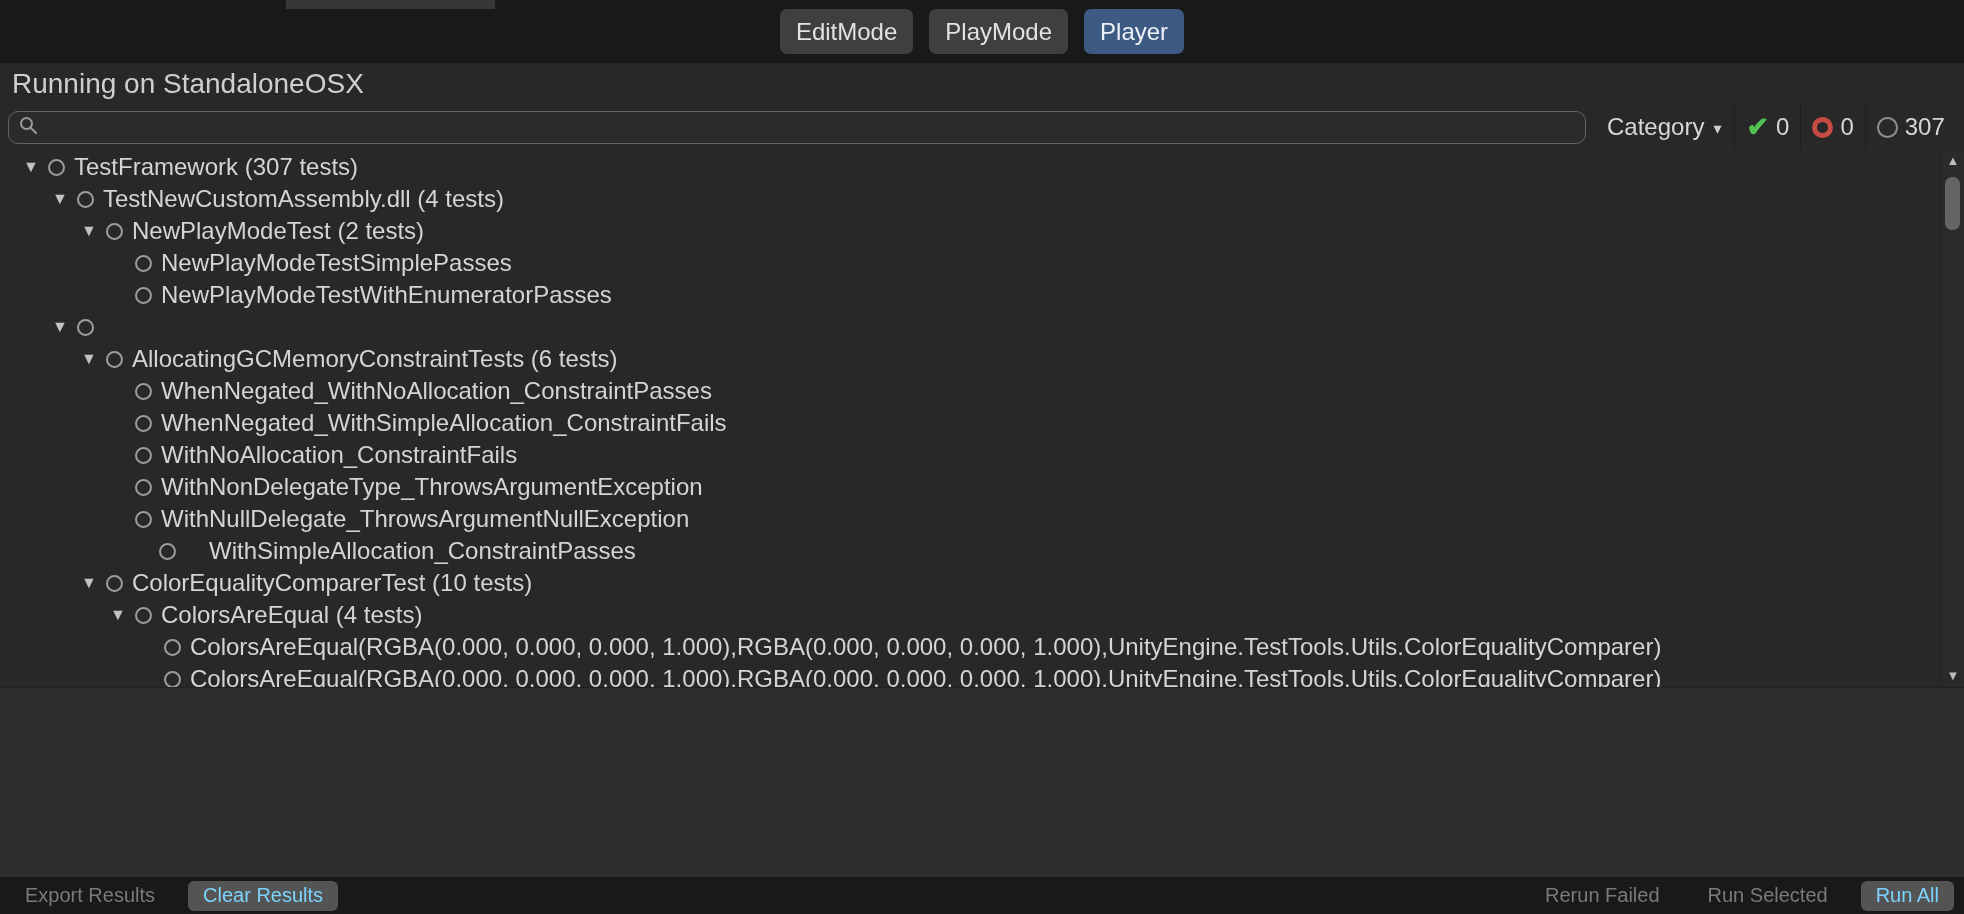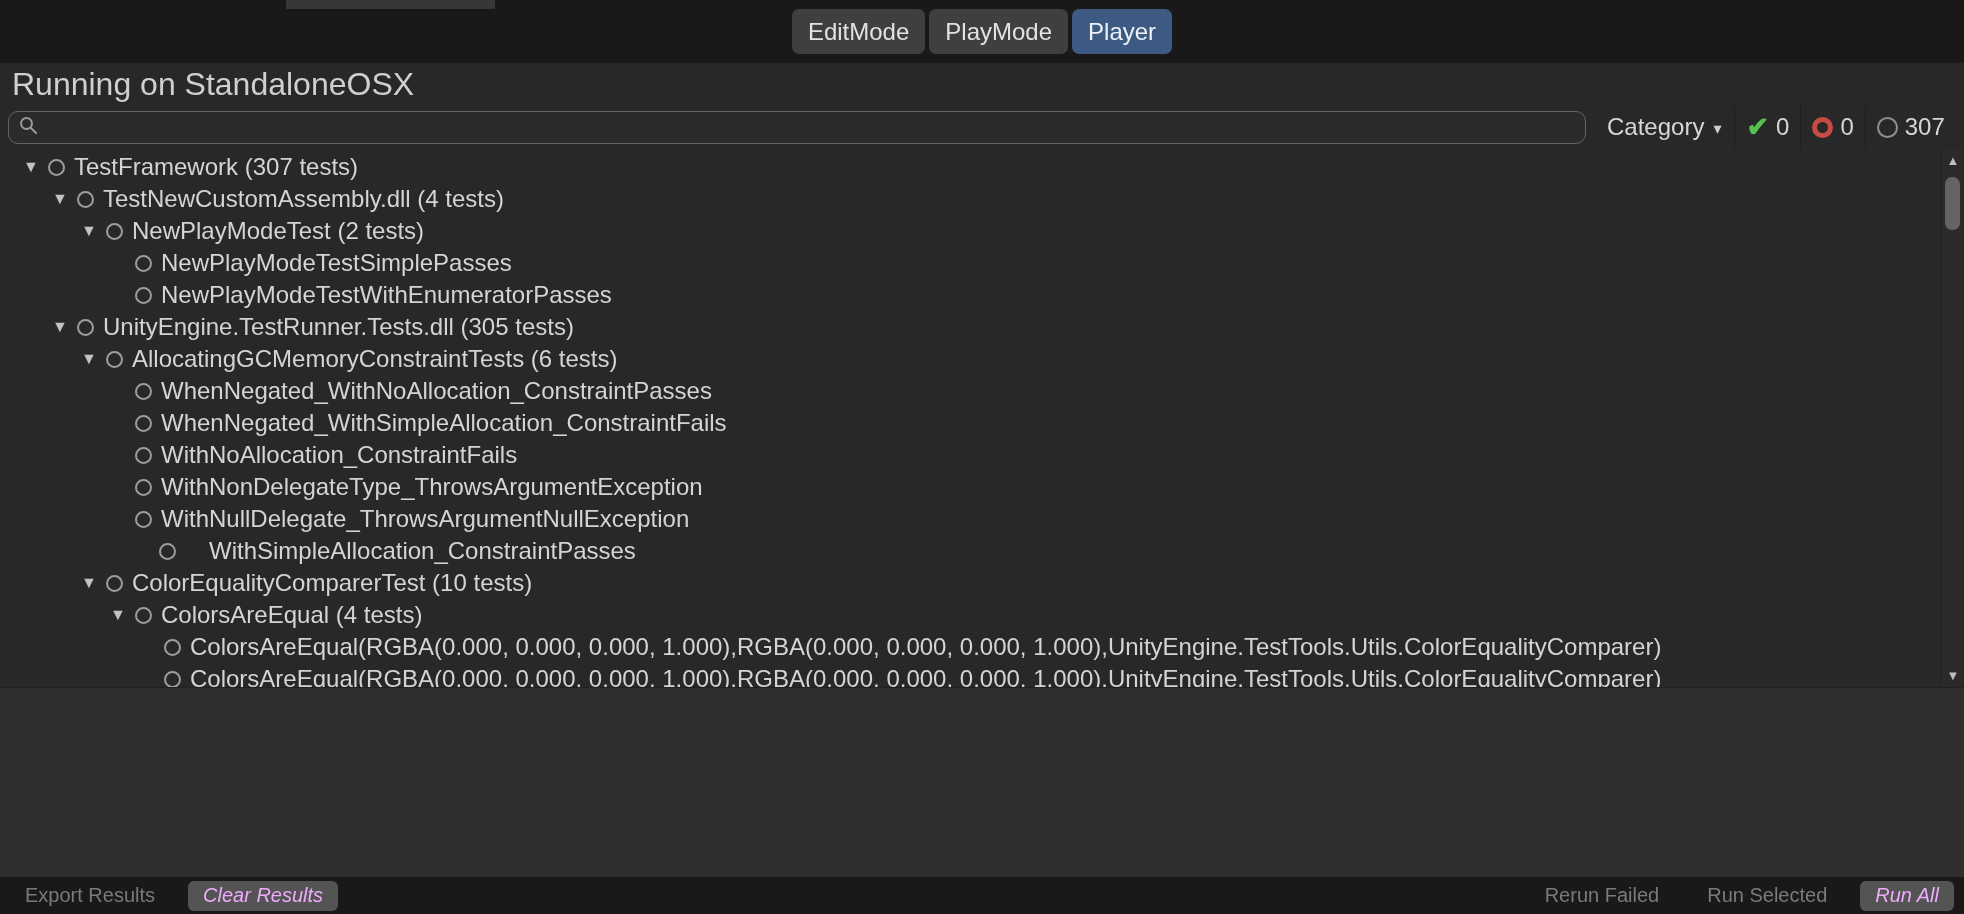--- a/index.html
+++ b/index.html
@@ -7,26 +7,26 @@
   body {
     background:#282828;
     font-family:"Liberation Sans", sans-serif;
     color:#d2d2d2;
     overflow:hidden;
   }
 
   
   .toolbar-top { position:relative; height:63px; background:#191919; display:flex; align-items:center; justify-content:center; }
   .tab-remnant { position:absolute; left:286px; top:0; width:209px; height:9px; background:#373737; }
-  .mode-tabs { display:flex; gap:4px;text-align:center; }
+  .mode-tabs { display:flex; gap:16px;text-align:center; }
   .mode-tab { height:45px; padding:0 16px; display:flex; align-items:center; background:#3f3f3f; color:#e2e2e2; font-size:24px; border-radius:7px; cursor:default; }
   .mode-tab.selected { background:var(--selected-tab); color:#eef2f8; }
 
   
-  .running-row { height:42px; display:flex; align-items:center; padding:0 12px; font-size:32px; color:#cfcfcf; }
+  .running-row { height:42px; display:flex; align-items:center; padding:0 12px; font-size:28px; color:#cfcfcf; }
 
   
   .filter-row { height:44px; display:flex; align-items:stretch; padding-left:8px; }
   .search-field { width:1578px; align-self:center; height:33px; border:1px solid #646464; border-radius:10px; background:#2b2b2b; display:flex; align-items:center; padding:0 9px; }
   .search-field input { flex:1; background:transparent; border:none; outline:none; color:#e0e0e0; font-size:22px; font-family:inherit; margin-left:7px; }
   .category-dd { display:flex; align-items:center; padding:0 13px; margin-left:8px; font-size:24px; color:#d6d6d6; gap:9px; }
   .dd-arrow { font-size:16px; color:#cfcfcf; padding-top:3px; }
   .counter { display:flex; align-items:center; gap:7px; padding:0 11px; font-size:24px; color:#d6d6d6; border-left:1px solid #1e1e1e; }
   .icon-pass { color:var(--pass-green); font-size:27px; font-weight:bold; line-height:1; }
   .icon-fail { width:21px; height:21px; border:5px solid var(--fail-red); border-radius:50%; flex:none; }
@@ -46,21 +46,21 @@
   .scroll-arrow.down { bottom:5px; }
   .scroll-thumb { position:absolute; left:3px; top:28px; width:15px; height:53px; background:#646464; border-radius:7px; }
 
   
   .detail-pane { height:190px; background:#2e2e2e; border-top:1px solid #212121; }
 
   
   .footer { height:37px; background:#191919; display:flex; align-items:center; justify-content:space-between; padding:0 10px; }
   .footer-group { display:flex; align-items:center; gap:18px; }
   .footer-btn { height:30px; padding:0 15px; display:flex; align-items:center; font-size:20px; border-radius:6px; cursor:default; }
-  .footer-btn.enabled { background:#545454; color:#f0abfc;font-style:italic; }
+  .footer-btn.enabled { background:#545454; color:#7dd3fc; }
   .footer-btn.disabled { color:#7a7a7a; background:transparent; }
 </style>
 </head>
 <body>
 
 <div class="toolbar-top">
   <div class="tab-remnant"></div>
   <div class="mode-tabs">
       <div class="mode-tab">EditMode</div>
       <div class="mode-tab">PlayMode</div>
@@ -123,21 +123,20 @@
         <span class="tree-label">NewPlayModeTestSimplePasses</span>
       </div>
       <div class="tree-row" style="padding-left: 101px;">
         <span class="foldout"></span>
         <span class="status-circle"></span>
         <span class="tree-label">NewPlayModeTestWithEnumeratorPasses</span>
       </div>
       <div class="tree-row" style="padding-left: 43px;">
         <span class="foldout">▼</span>
         <span class="status-circle"></span>
-        <span class="tree-label">UnityEngine.TestRunner.Tests.dll (305 tests)</span>
       </div>
       <div class="tree-row" style="padding-left: 72px;">
         <span class="foldout">▼</span>
         <span class="status-circle"></span>
         <span class="tree-label">AllocatingGCMemoryConstraintTests (6 tests)</span>
       </div>
       <div class="tree-row" style="padding-left: 101px;">
         <span class="foldout"></span>
         <span class="status-circle"></span>
         <span class="tree-label">WhenNegated_WithNoAllocation_ConstraintPasses</span>

